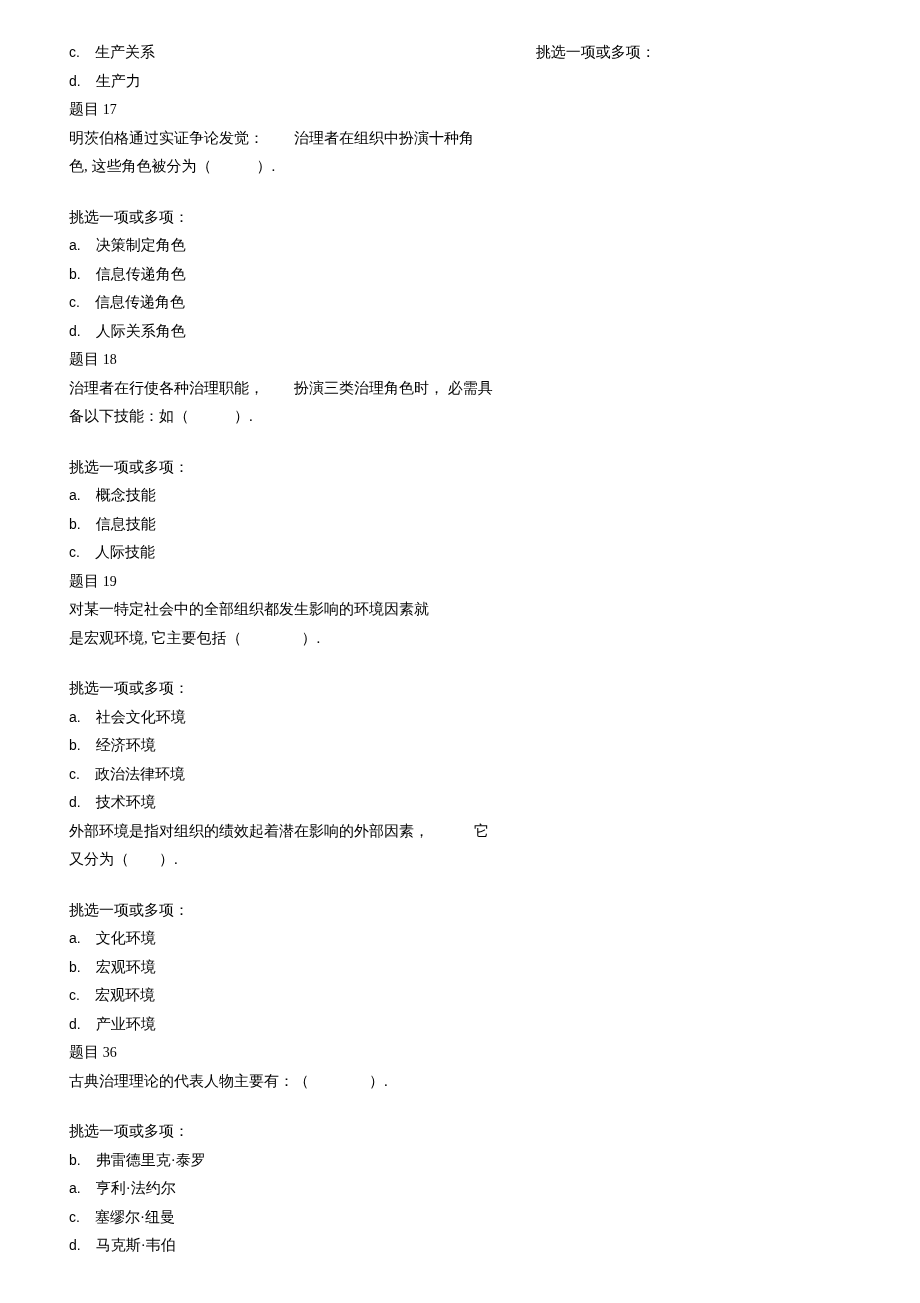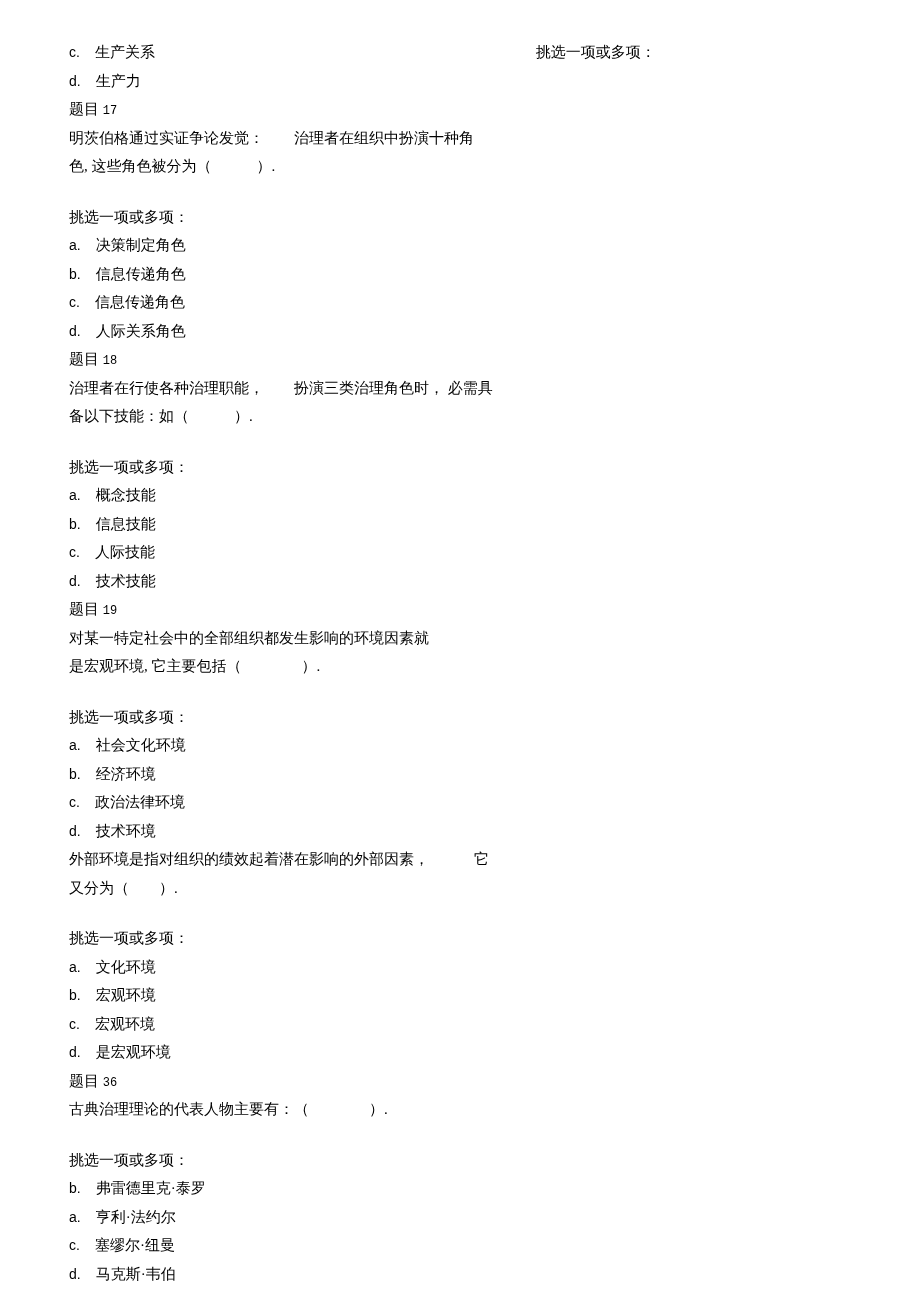--- a/index.html
+++ b/index.html
@@ -30,22 +30,22 @@
   }
   .line {
     margin: 0 0 3px 3px;
     white-space: nowrap;
   }
   .alpha-label {
     font-family: Arial, sans-serif;
     font-size: 14px;
   }
   .qnum {
-    font-family: Liberation Mono, monospace;
-    font-size: 12px;
+    font-family: Liberation Serif, serif;
+    font-size: 14px;
   }
   .blank-line {
     height: 22px;
   }
 </style>
 </head>
 <body>
 
 <div class="page">
   <div class="columns">
@@ -74,42 +74,41 @@
       <p class="line">
         <span>题目</span> <span class="qnum">18</span>
       </p>
       <p class="line">治理者在行使各种治理职能，　　扮演三类治理角色时，  必需具</p>
       <p class="line">备以下技能：如（　　　）.</p>
       <div class="blank-line"></div>
       <p class="line">挑选一项或多项：</p>
       <p class="line"><span class="alpha-label">a.</span>　<span>概念技能</span></p>
       <p class="line"><span class="alpha-label">b.</span>　<span>信息技能</span></p>
       <p class="line"><span class="alpha-label">c.</span>　<span>人际技能</span></p>
-      <p class="line"><span class="alpha-label">d.</span>　<span>技术技能</span></p>
 
       <p class="line">
         <span>题目</span> <span class="qnum">19</span>
       </p>
       <p class="line">对某一特定社会中的全部组织都发生影响的环境因素就</p>
       <p class="line">是宏观环境, 它主要包括（　　　　）.</p>
       <div class="blank-line"></div>
       <p class="line">挑选一项或多项：</p>
       <p class="line"><span class="alpha-label">a.</span>　<span>社会文化环境</span></p>
       <p class="line"><span class="alpha-label">b.</span>　<span>经济环境</span></p>
       <p class="line"><span class="alpha-label">c.</span>　<span>政治法律环境</span></p>
       <p class="line"><span class="alpha-label">d.</span>　<span>技术环境</span></p>
 
       <p class="line">外部环境是指对组织的绩效起着潜在影响的外部因素，　　　它</p>
       <p class="line">又分为（　　）.</p>
       <div class="blank-line"></div>
       <p class="line">挑选一项或多项：</p>
       <p class="line"><span class="alpha-label">a.</span>　<span>文化环境</span></p>
       <p class="line"><span class="alpha-label">b.</span>　<span>宏观环境</span></p>
       <p class="line"><span class="alpha-label">c.</span>　<span>宏观环境</span></p>
-      <p class="line"><span class="alpha-label">d.</span>　<span>是宏观环境</span></p>
+      <p class="line"><span class="alpha-label">d.</span>　<span>产业环境</span></p>
 
       <p class="line">
         <span>题目</span> <span class="qnum">36</span>
       </p>
       <p class="line">古典治理理论的代表人物主要有：（　　　　）.</p>
       <div class="blank-line"></div>
       <p class="line">挑选一项或多项：</p>
       <p class="line"><span class="alpha-label">b.</span>　<span>弗雷德里克·泰罗</span></p>
       <p class="line"><span class="alpha-label">a.</span>　<span>亨利·法约尔</span></p>
       <p class="line"><span class="alpha-label">c.</span>　<span>塞缪尔·纽曼</span></p>

